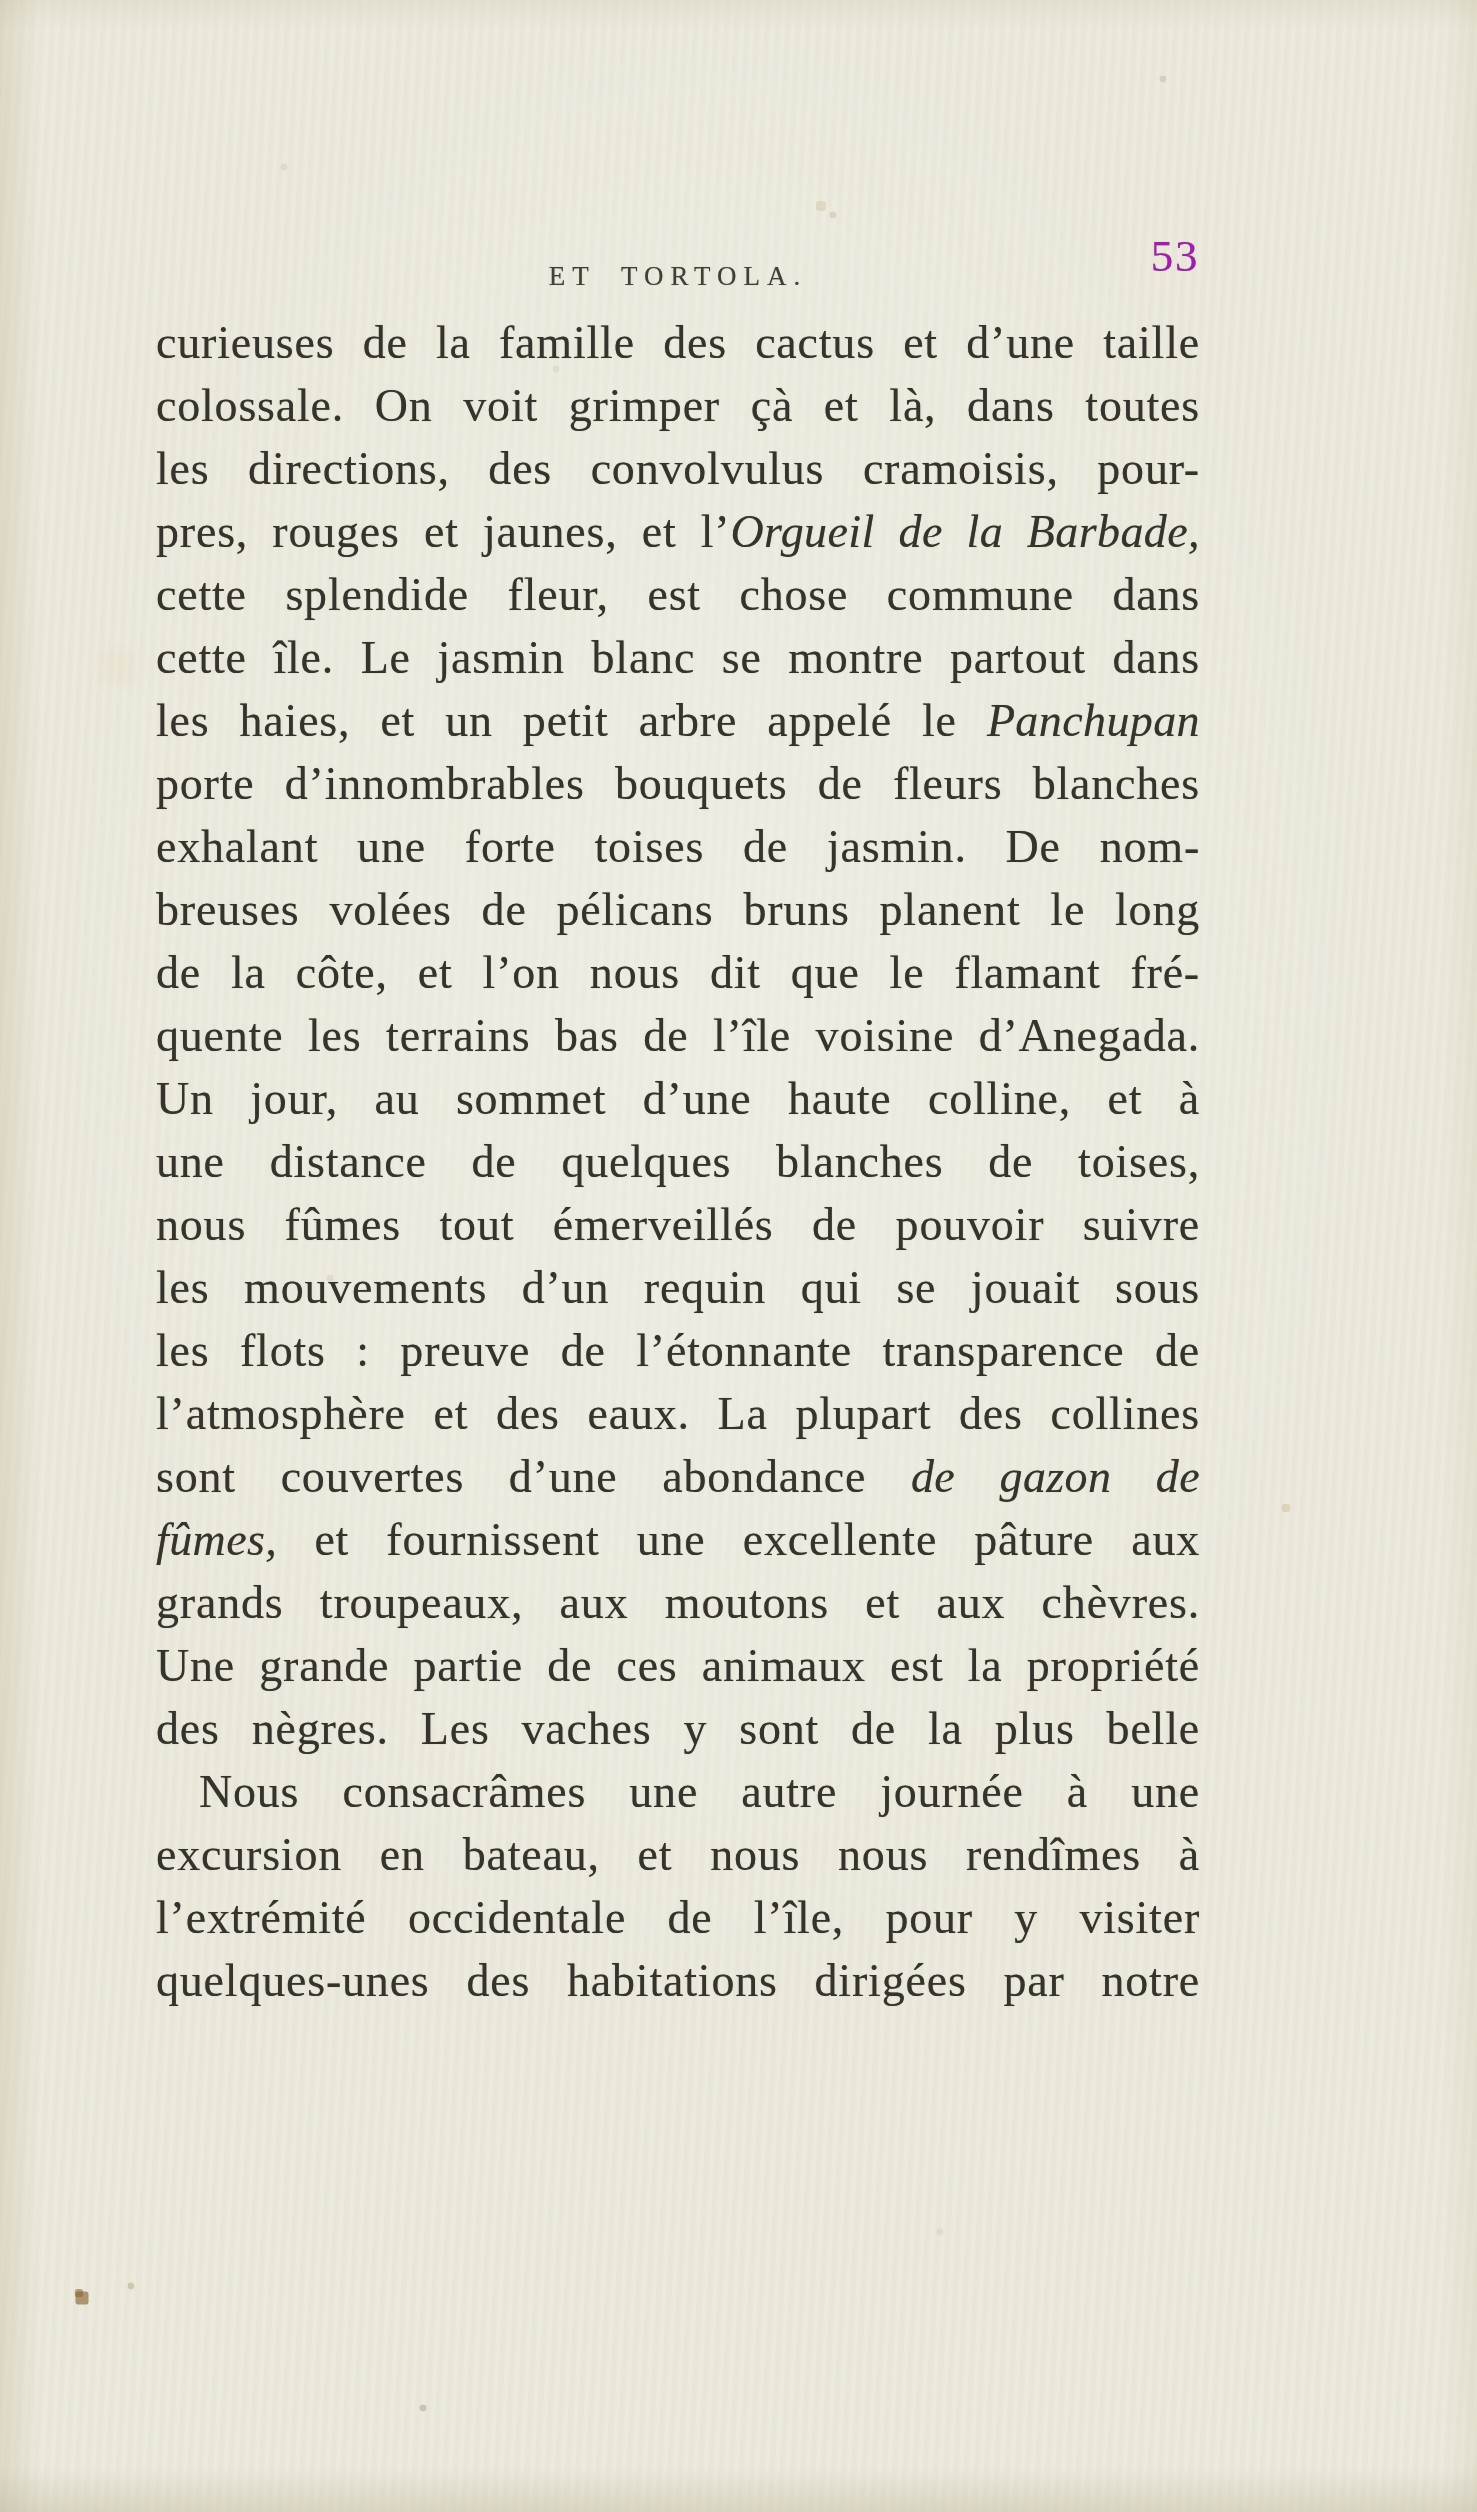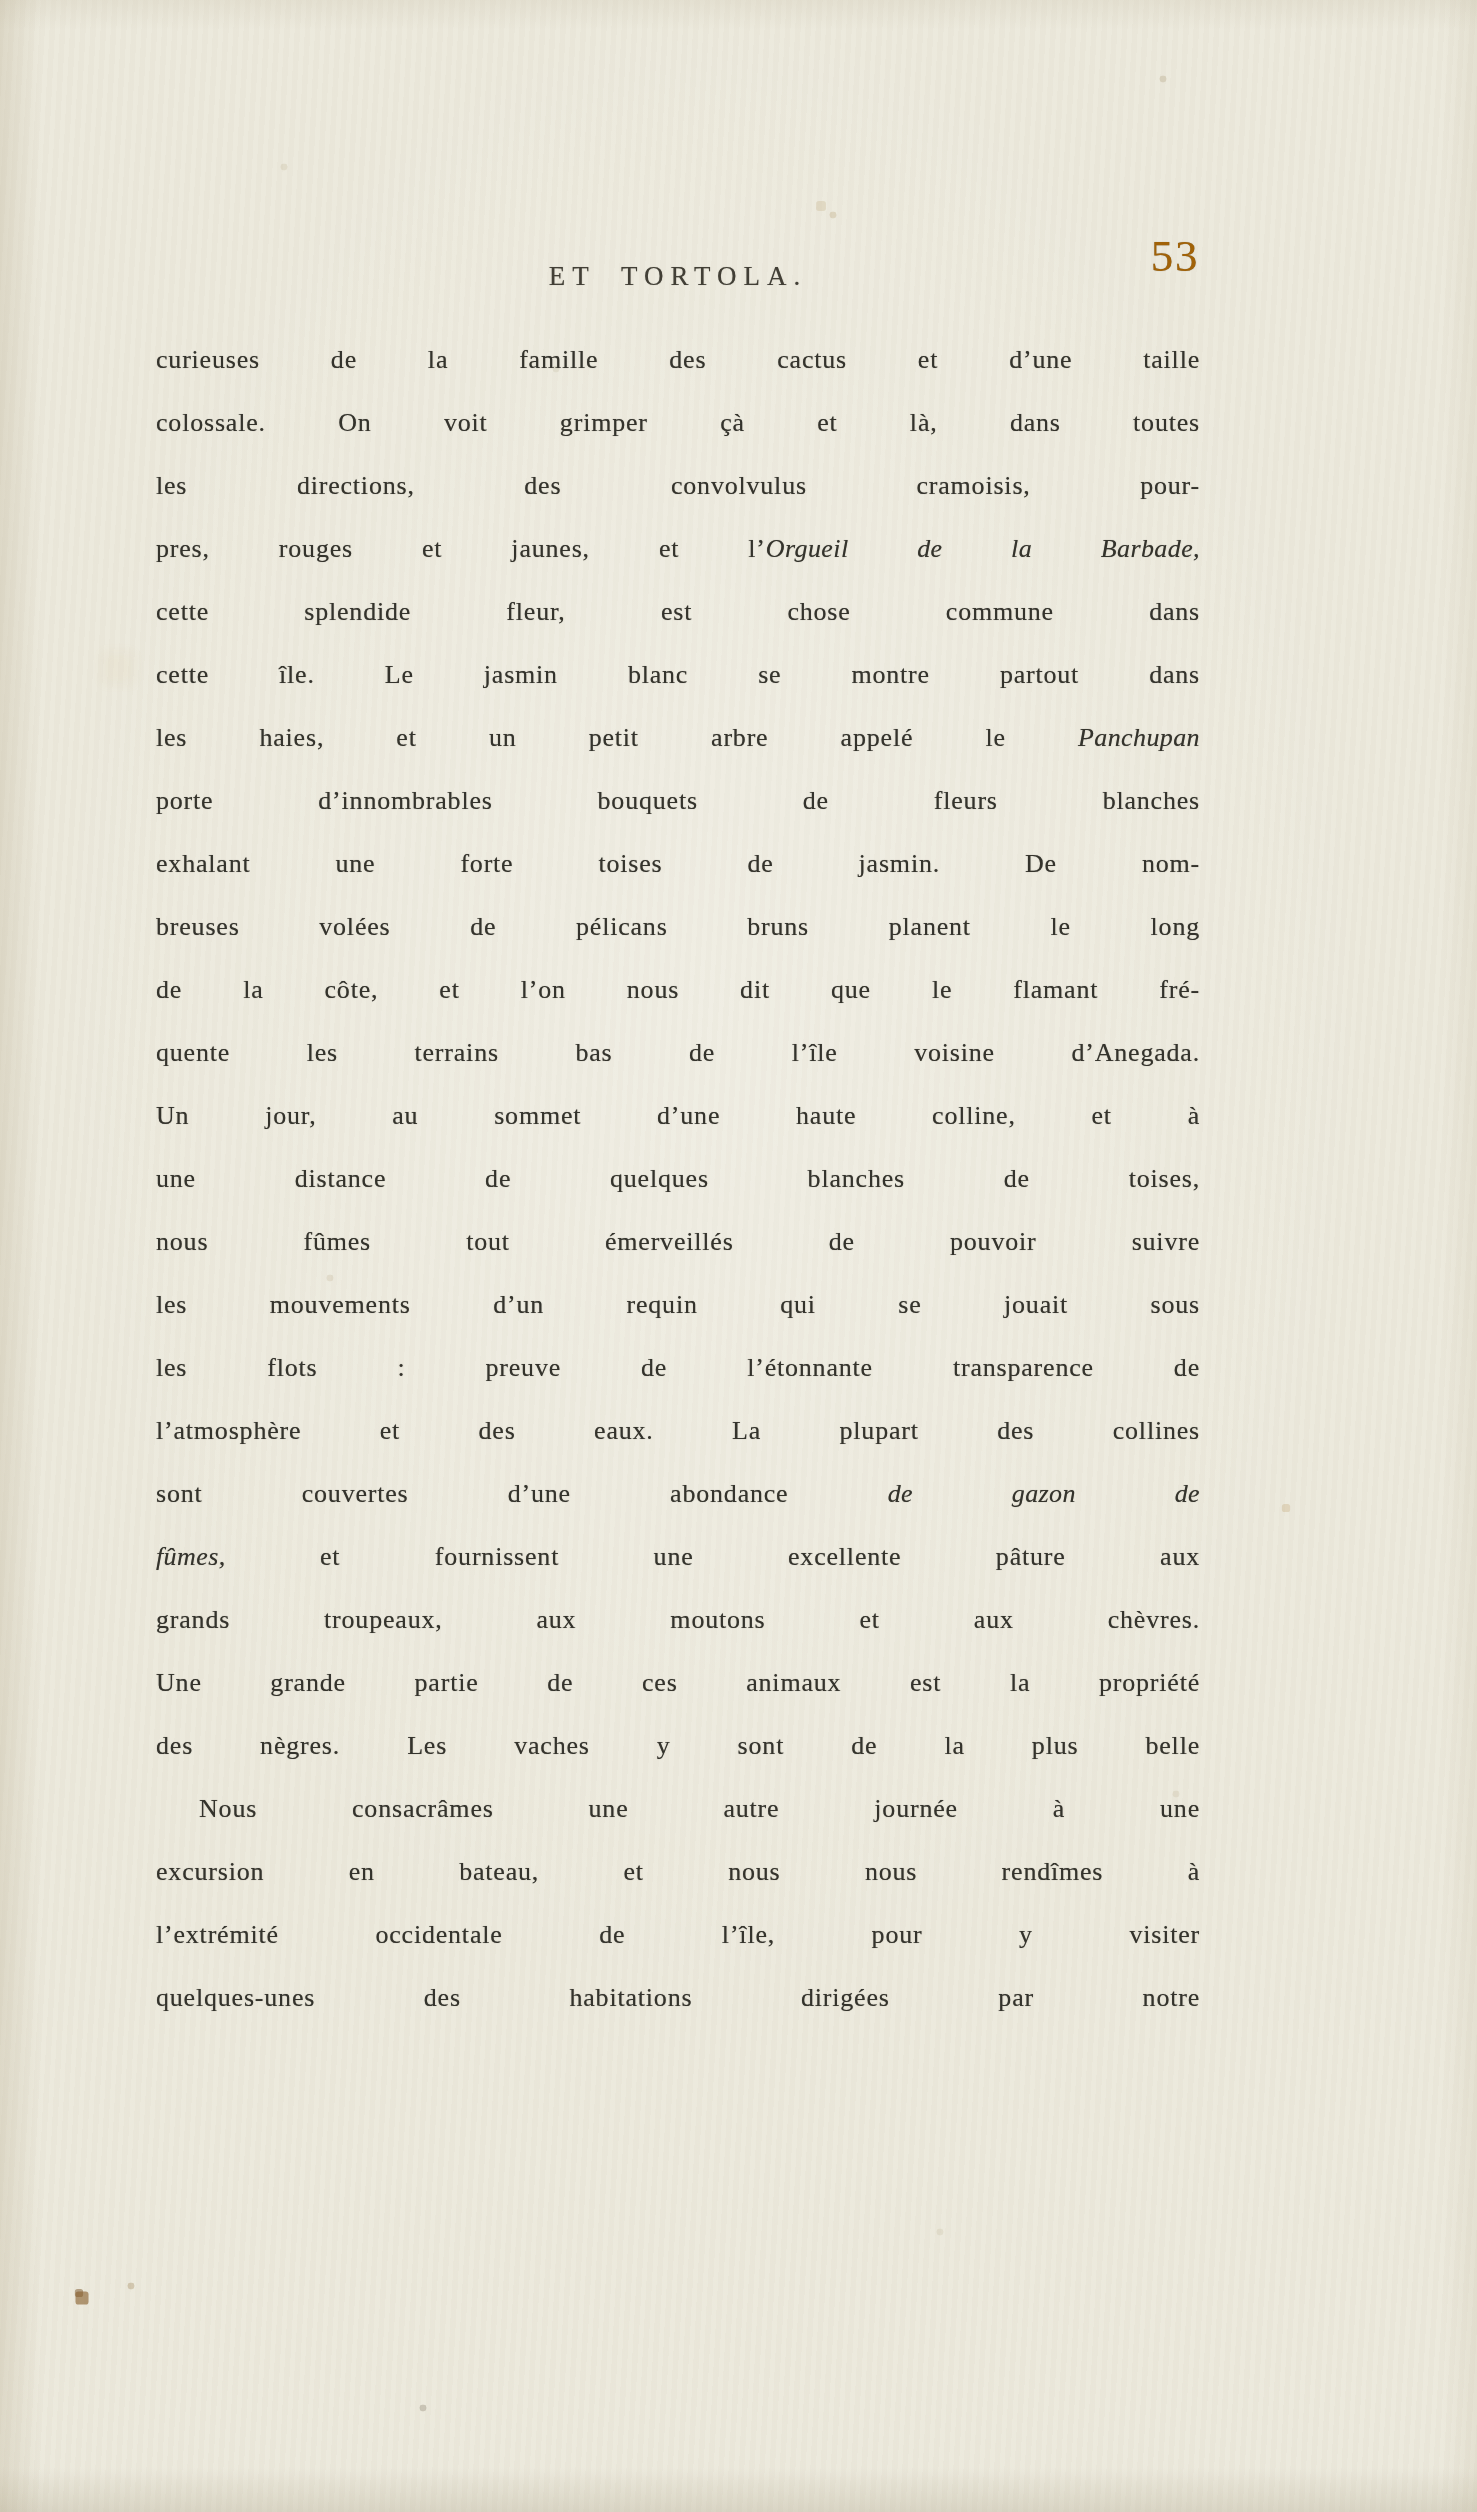--- a/index.html
+++ b/index.html
@@ -69,29 +69,29 @@
     text-shadow: 0 0 0.8px rgba(66, 63, 54, 0.5);
     white-space: nowrap;
   }
   .page-number {
     position: absolute;
     top: 234px;
     right: 279px;
     font-size: 45px;
     line-height: 45px;
     letter-spacing: 1.6px;
-    color: #a16207;
+    color: #a21caf;
     text-shadow: 0 0 0.8px rgba(58, 56, 49, 0.5);
   }
   .text-block {
     position: absolute;
-    top: 328px;
+    top: 311px;
     left: 156px;
     width: 1044px;
-    font-size: 26px;
+    font-size: 46px;
     line-height: 63px;
     letter-spacing: 0.8px;
     text-shadow: 0 0 0.8px rgba(52, 51, 44, 0.55);
   }
   .line {
     height: 63px;
     text-align: justify;
     text-align-last: justify;
     white-space: normal;
   }

